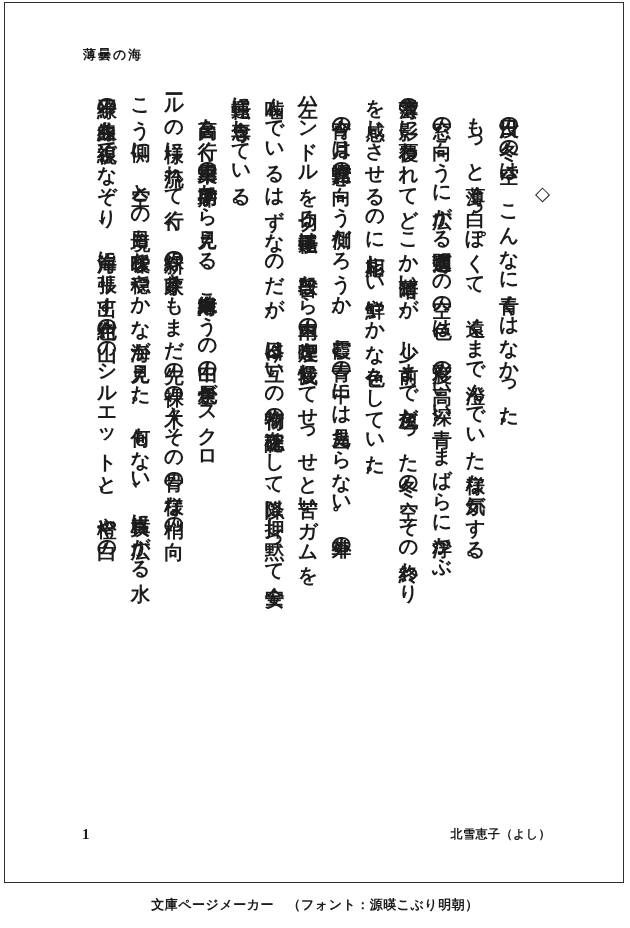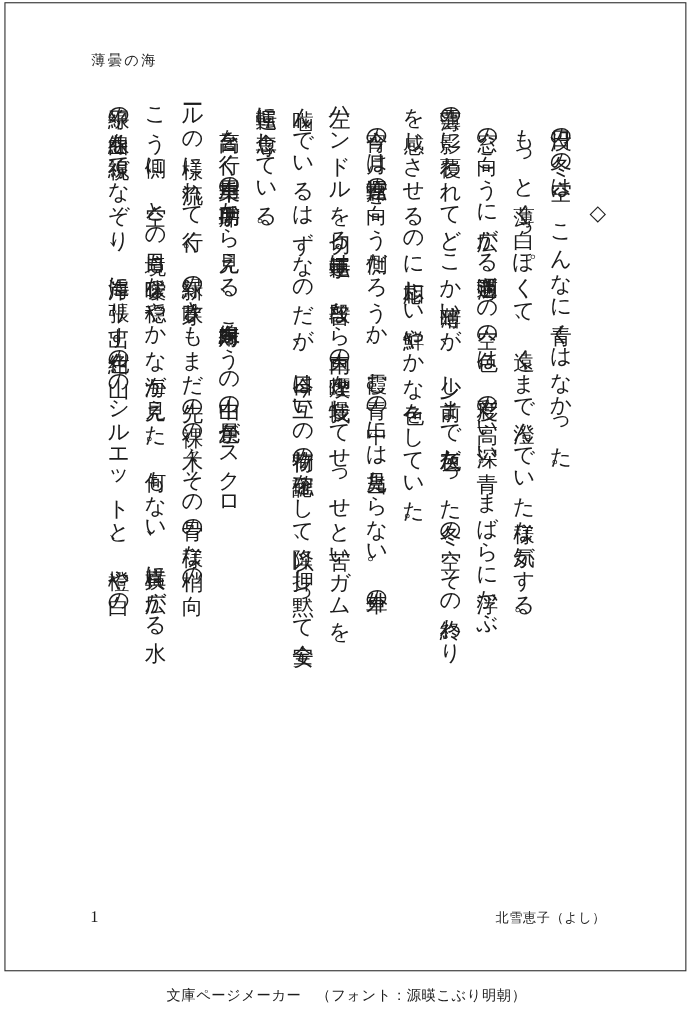--- a/index.html
+++ b/index.html
@@ -10,20 +10,21 @@
     background: #ffffff;
     overflow: hidden;
     font-family: "Liberation Serif", "DejaVu Serif", serif;
     color: #1c1c1c;
   }
   .stage {
     position: relative;
     width: 630px;
     height: 728px;
     background: #ffffff;
+    font-weight: bold;
   }
   .frame {
     position: absolute;
     left: 4px;
     top: 2px;
     width: 620px;
     height: 881px;
     border: 1px solid #2e2e2e;
     box-sizing: border-box;
     background: #ffffff;

